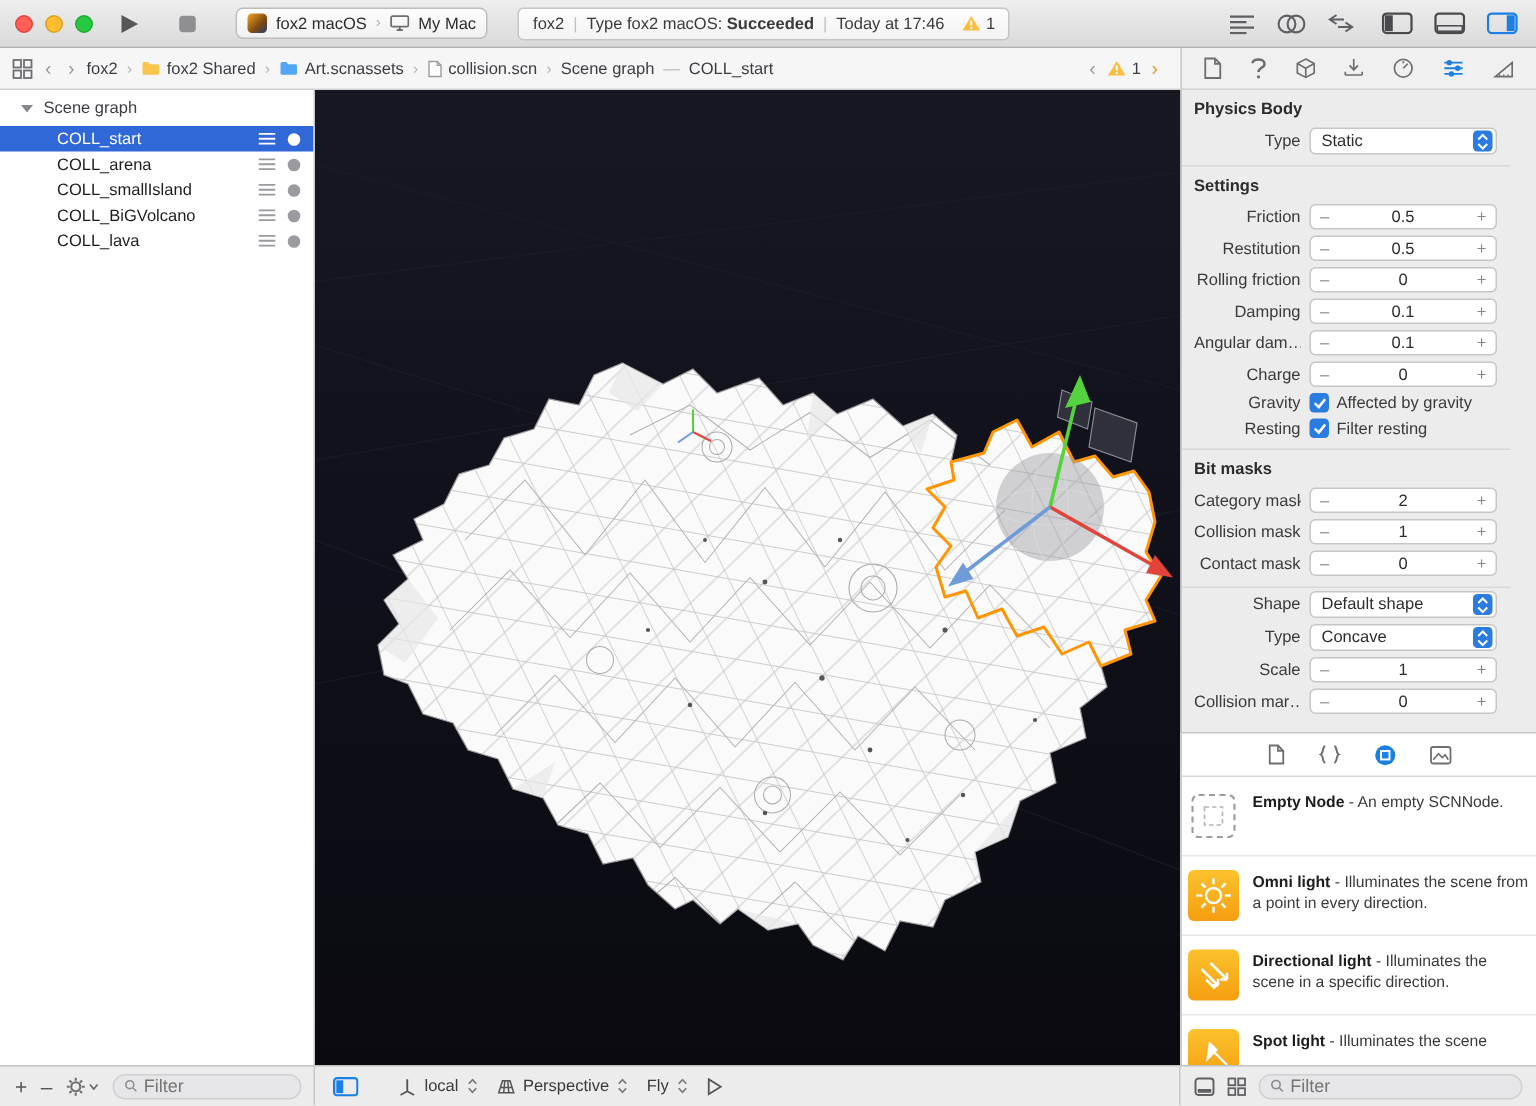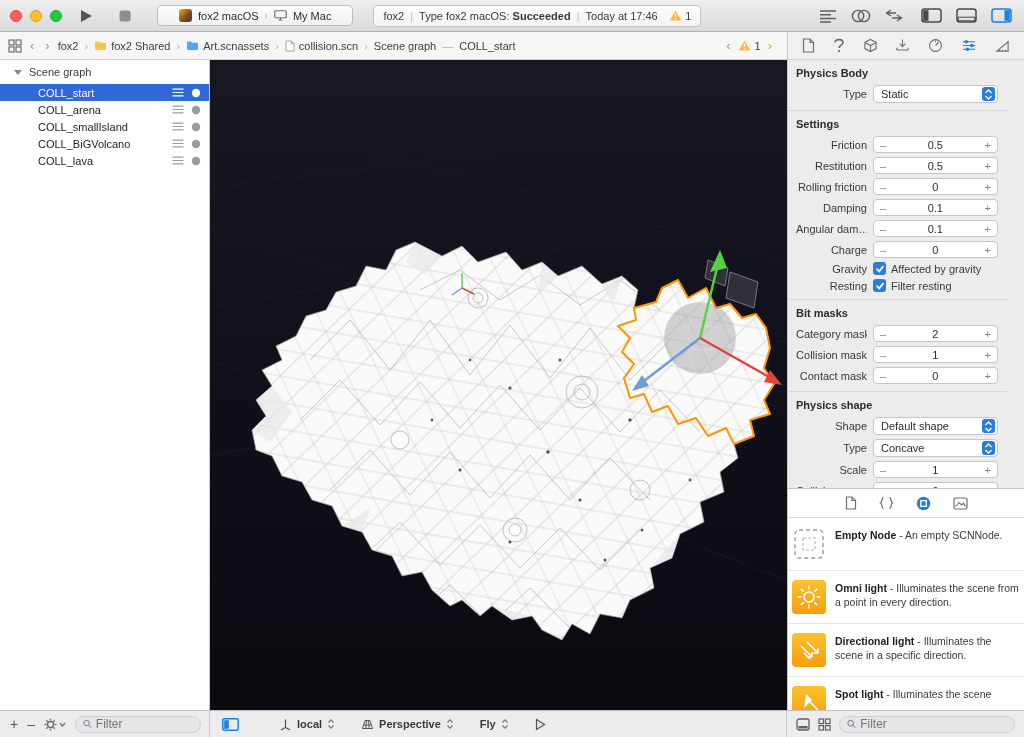--- a/index.html
+++ b/index.html
@@ -9,21 +9,21 @@
 
   
   .toolbar{position:absolute;left:0;top:0;width:1024px;height:32px;background:linear-gradient(#eeeeee,#dadada);border-bottom:1px solid #b2b2b2;display:flex;align-items:center;}
   .traffic{display:flex;gap:8px;margin-left:10px;}
   .light{width:12px;height:12px;border-radius:50%;}
   .light.red{background:#ff5f57;border:1px solid #e0443e;}
   .light.yellow{background:#febc2e;border:1px solid #dea123;}
   .light.green{background:#28c840;border:1px solid #1dad2b;}
   .tb-run{margin-left:18px;display:flex;align-items:center;gap:26px;}
   .tb-btn{background:none;border:none;cursor:pointer;display:flex;align-items:center;}
-  .scheme{margin-left:26px;height:21px;background:linear-gradient(#fefefe,#f0f0f0);border:1px solid #bdbdbd;border-radius:5px;display:flex;align-items:center;padding:0 21px;gap:6px;font-size:11px;color:#2c2c2e;}
+  .scheme{margin-left:26px;height:21px;background:linear-gradient(#fefefe,#f0f0f0);border:1px solid #bdbdbd;border-radius:5px;display:flex;align-items:center;padding:0 7px;gap:6px;font-size:11px;color:#2c2c2e;}
   .scheme .sep-chev{color:#b0b0b0;font-size:10px;}
   .appicon{width:13px;height:13px;border-radius:3px;background:linear-gradient(135deg,#f5a623,#7b4a12 60%,#2c3e70);display:inline-block;}
   .status{margin-left:20px;width:328px;height:22px;background:linear-gradient(#fdfdfd,#f3f3f3);border:1px solid #c5c5c5;border-radius:4px;display:flex;align-items:center;padding:0 9px;gap:6px;color:#3a3a3c;}
   .status .pipe{color:#c0c0c0;}
   .status b{font-weight:bold;}
   .status .warnwrap{margin-left:auto;display:flex;align-items:center;gap:3px;}
   .tb-right{margin-left:auto;display:flex;align-items:center;gap:18px;margin-right:12px;}
   .tb-group{display:flex;align-items:center;gap:14px;}
 
   
@@ -68,21 +68,21 @@
   .lib-row{display:flex;gap:9px;padding:9px 4px;border-bottom:1px solid #e7e7e9;align-items:flex-start;}
   .lib-icon{width:34px;height:34px;border-radius:4px;flex:none;display:flex;align-items:center;justify-content:center;}
   .lib-icon.light{background:linear-gradient(#fcc22e,#f59e0f);}
   .lib-icon.empty{background:#fff;}
   .lib-text{font-size:10.5px;line-height:1.3;color:#3a3a3c;padding-top:2px;}
   .lib-name{font-weight:bold;color:#1d1d1f;}
 
   
   .bottombar{position:absolute;left:0;top:710px;width:1024px;height:27px;background:#ececec;border-top:1px solid #c2c2c2;display:flex;}
   .bb-left{width:210px;display:flex;align-items:center;gap:9px;padding:0 8px 0 10px;border-right:1px solid #c8c8c8;}
-  .bb-center{width:577px;display:flex;align-items:center;gap:26px;padding:0 12px;border-right:1px solid #c8c8c8;font-weight:bold;}
+  .bb-center{width:577px;display:flex;align-items:center;gap:12px;padding:0 12px;border-right:1px solid #c8c8c8;}
   .bb-right{width:237px;display:flex;align-items:center;gap:8px;padding:0 9px;}
   .pm-btn{color:#545456;font-size:14px;background:none;border:none;line-height:1;cursor:pointer;}
   .filter-field{flex:1;height:17px;background:#e6e6e8;border:1px solid #d0d0d2;border-radius:9px;display:flex;align-items:center;gap:4px;padding:0 7px;}
   .filter-field input{border:none;background:transparent;outline:none;font-family:"Liberation Sans",sans-serif;font-size:12px;width:100%;color:#333;}
   .vp-ctrl{display:flex;align-items:center;gap:5px;color:#3a3a3c;cursor:pointer;}
   .gearwrap{display:flex;align-items:center;gap:2px;}
   svg{display:block;}
 </style>
 </head>
 <body>
@@ -519,21 +519,20 @@
     <div class="irow">
       <span class="ilabel">Contact mask</span>
       <div class="stepper">
         <span class="st-sym">–</span>
         <span class="st-value">0</span>
         <span class="st-sym">+</span>
       </div>
     </div>
 
     <div class="sep"></div>
-    <div class="section-header">Physics shape</div>
     <div class="irow">
       <span class="ilabel">Shape</span>
       <div class="popup">
         <span class="popup-value">Default shape</span>
         <span class="popup-arrows">
             <svg width="9" height="11" viewBox="0 0 9 11">
               <path d="M1.5 4 L4.5 1 L7.5 4 M1.5 7 L4.5 10 L7.5 7" stroke="#fff" stroke-width="1.3" fill="none"></path>
             </svg>
           </span>
       </div>

